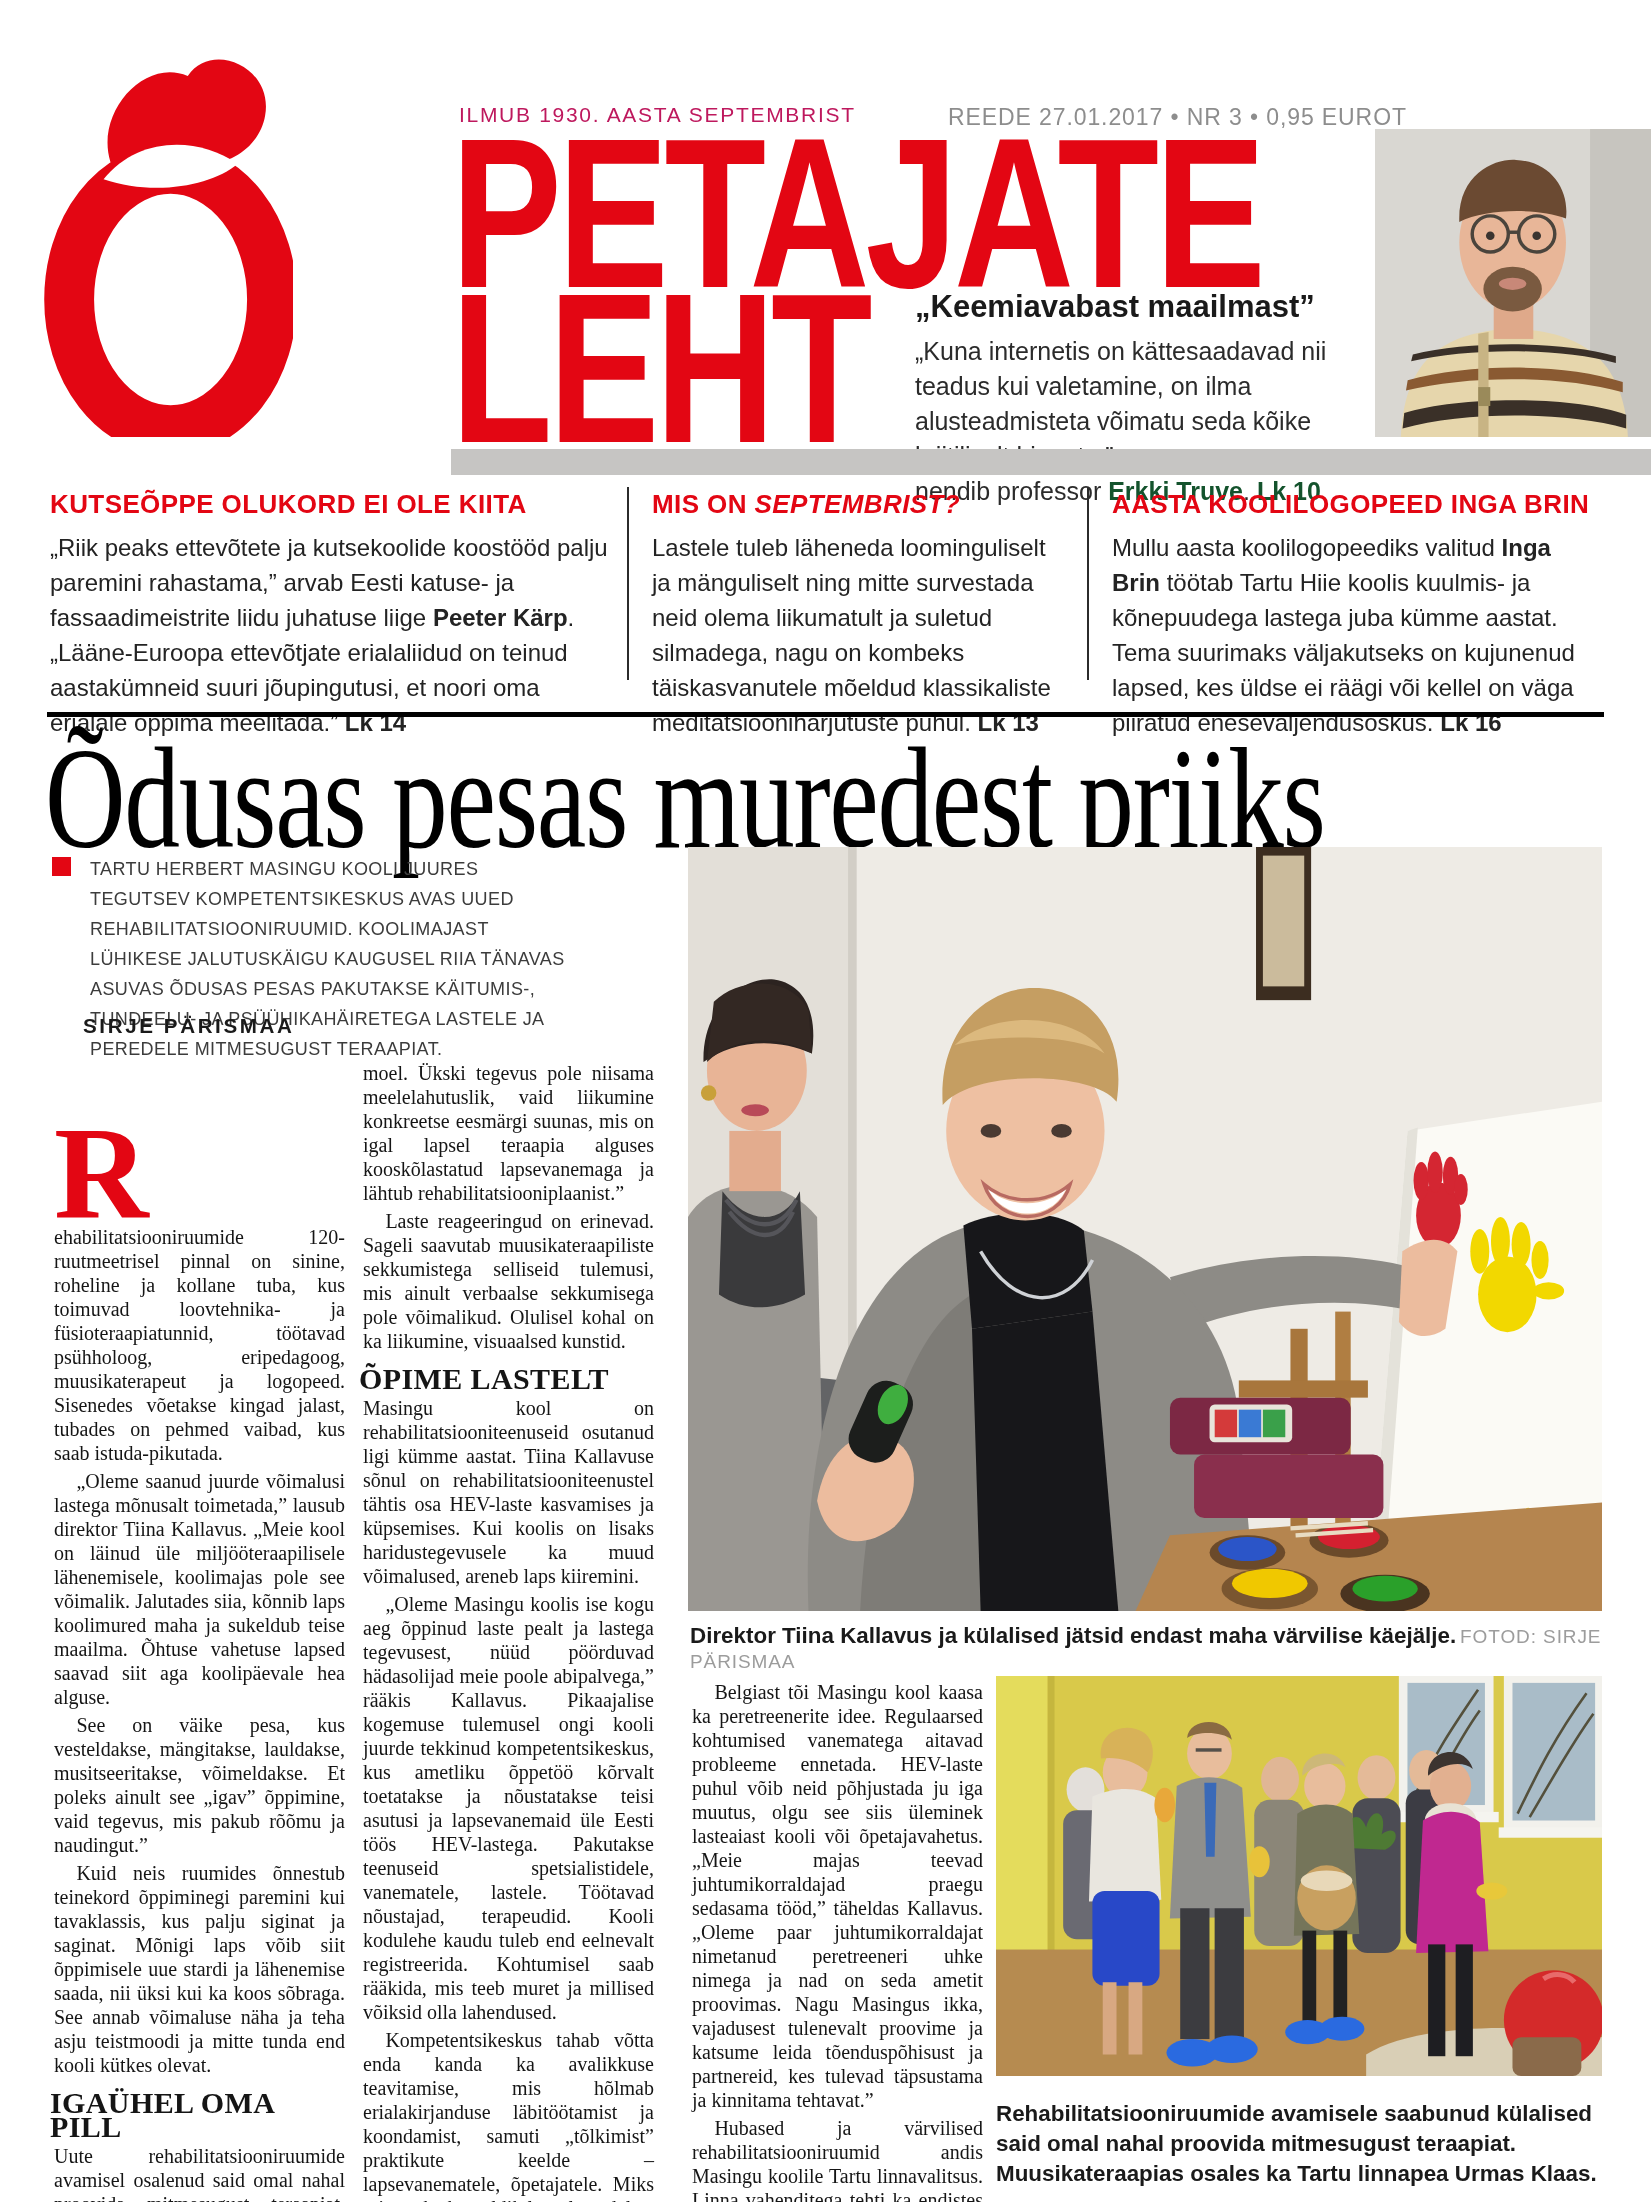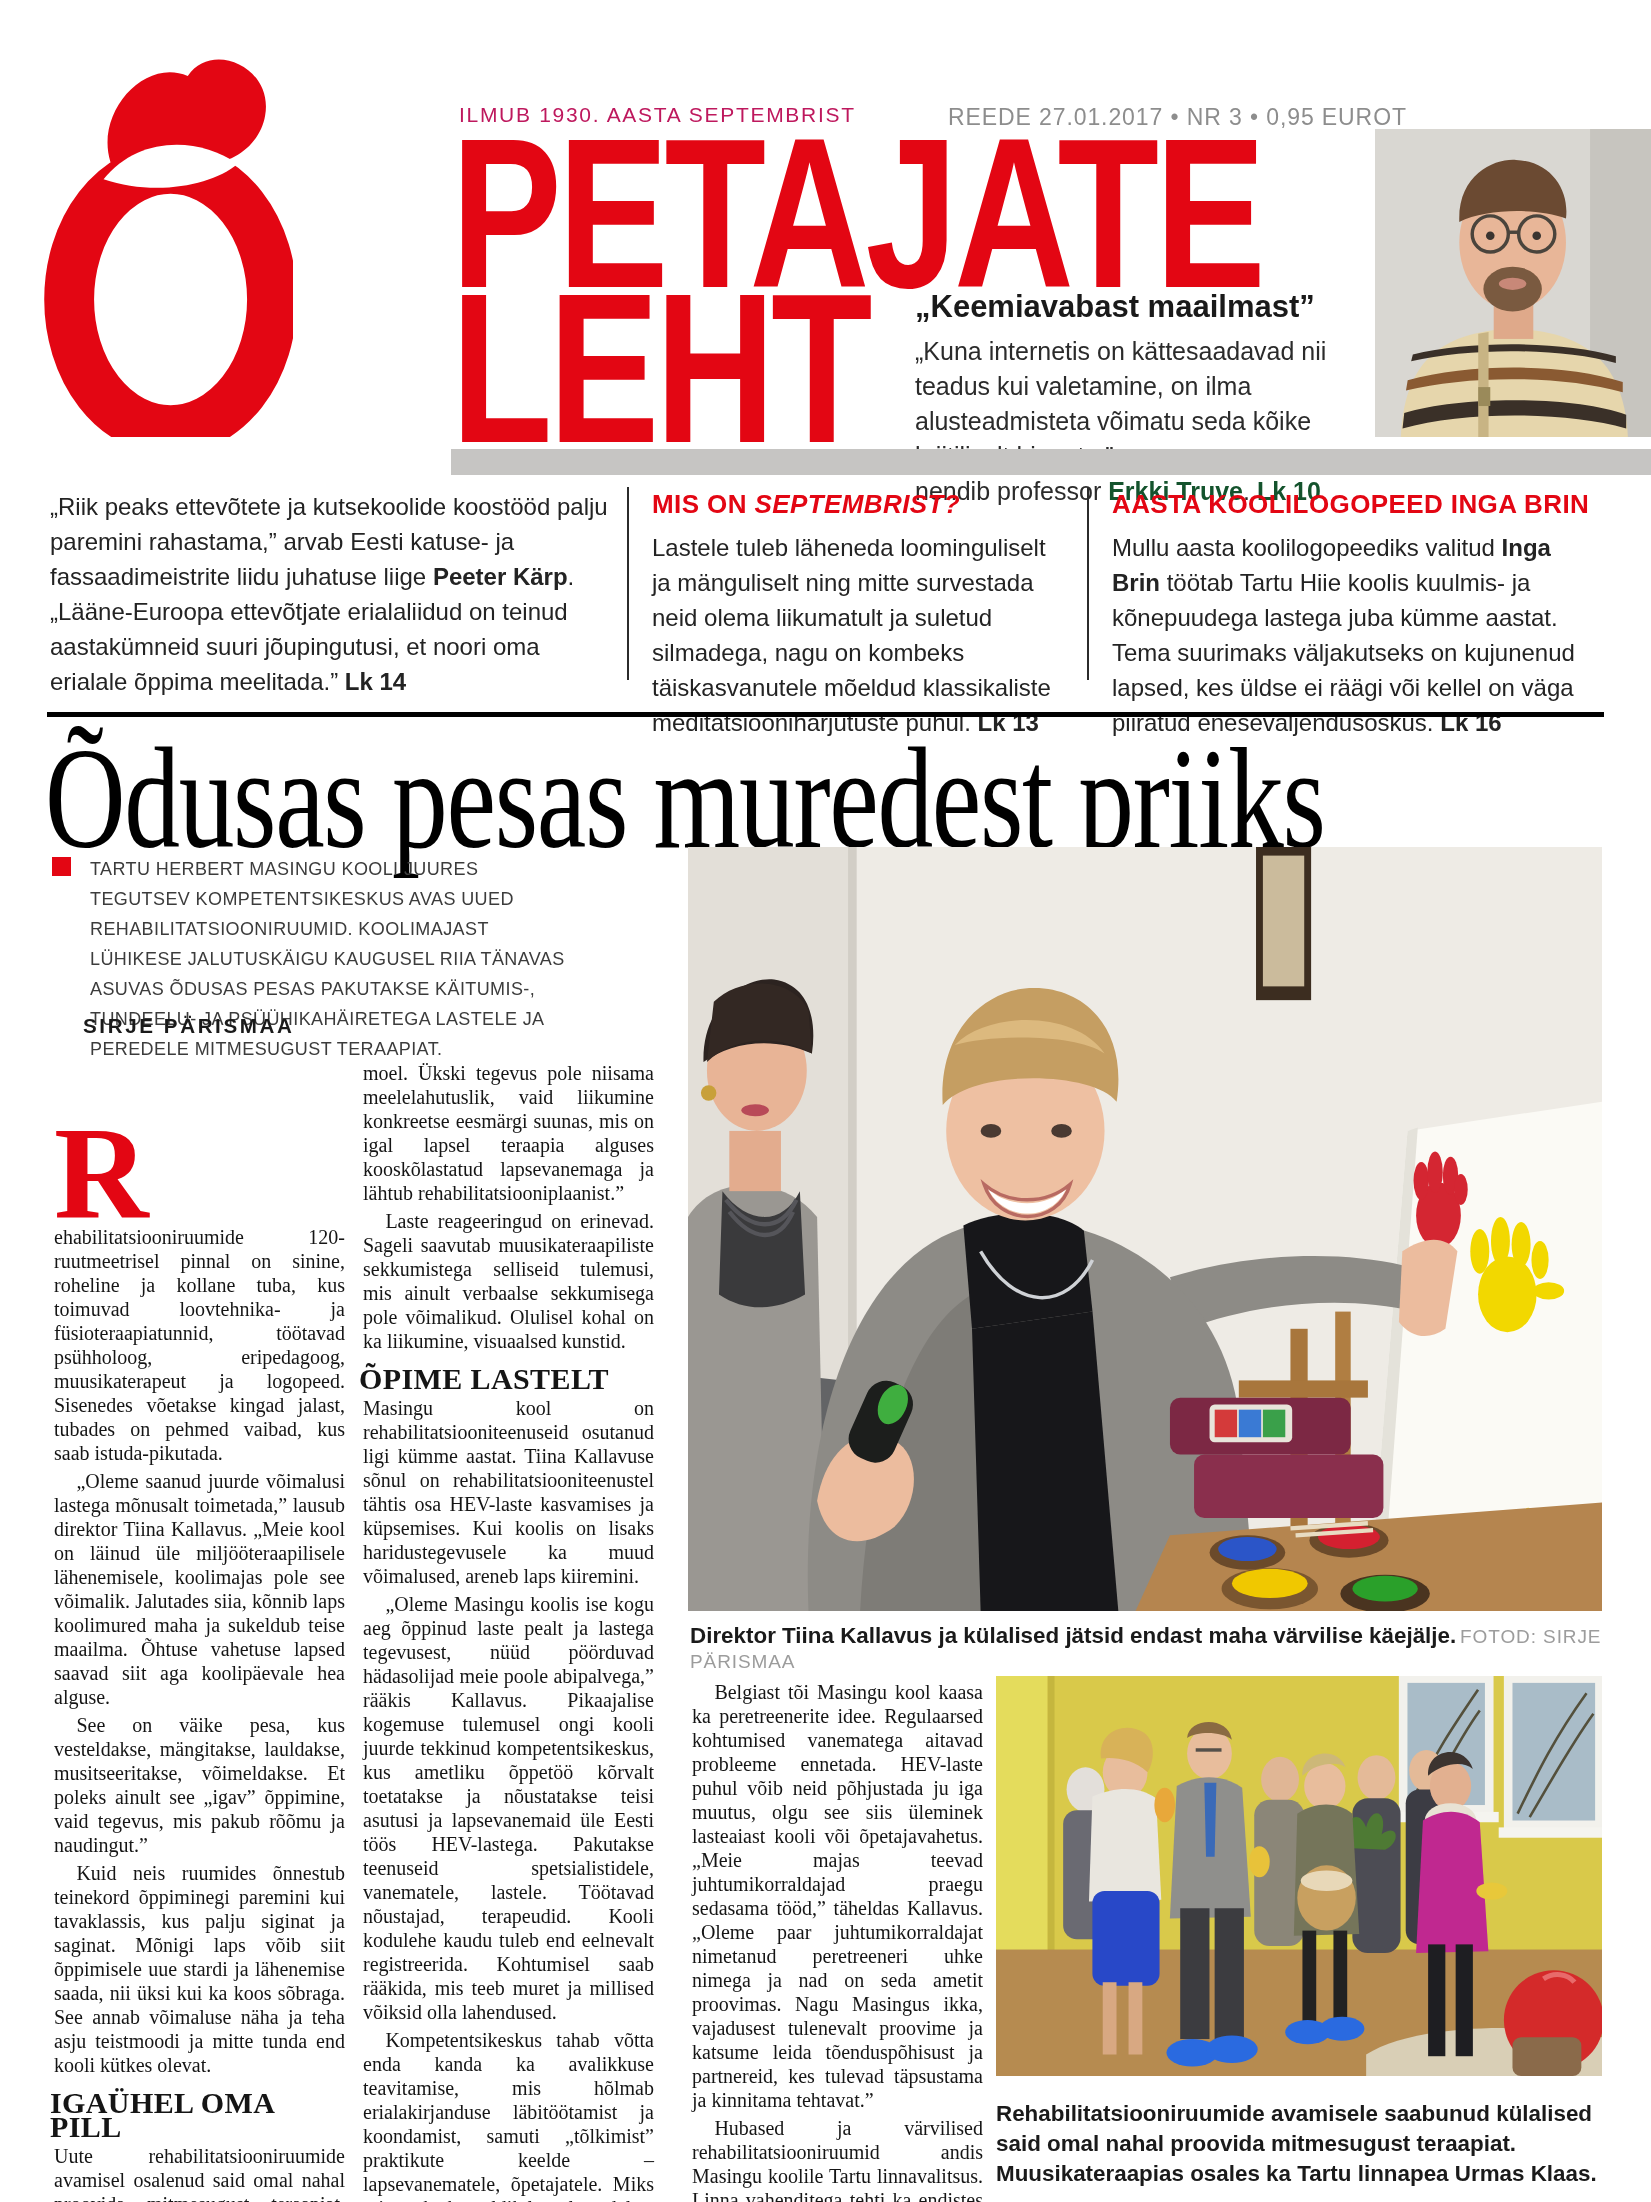--- a/index.html
+++ b/index.html
@@ -97,20 +97,21 @@
     <div class="promo-title">„Keemiavabast maailmast”</div>
     <div class="promo-body">
       <span>„Kuna internetis on kättesaadavad nii teadus kui valetamine, on ilma alusteadmisteta võimatu seda kõike kriitiliselt hinnata,”</span><br>
       <span><span>nendib professor </span><b>Erkki Truve</b><span>. </span><b>Lk 10</b></span>
     </div>
   </div>
 
   <div class="abs graybar" style="left:451px;top:449px;width:1201px;height:26px;"></div>
 
   <div class="abs" style="left:50px;top:489px;width:559px;">
+    <div class="teaser-h">KUTSEÕPPE OLUKORD EI OLE KIITA</div>
     <div class="teaser-b"><span>„Riik peaks ettevõtete ja kutsekoolide koostööd palju paremini rahastama,” arvab Eesti katuse- ja fassaadimeistrite liidu juhatuse liige </span><b>Peeter Kärp</b><span>. „Lääne-Euroopa ettevõtjate erialaliidud on teinud aastakümneid suuri jõupingutusi, et noori oma erialale õppima meelitada.” </span><b>Lk 14</b></div>
   </div>
   <div class="abs vdiv" style="left:627px;top:487px;height:193px;"></div>
 
   <div class="abs" style="left:652px;top:489px;width:411px;">
     <div class="teaser-h"><span>MIS ON </span><i>SEPTEMBRIST?</i></div>
     <div class="teaser-b"><span>Lastele tuleb läheneda loominguliselt ja mänguliselt ning mitte survestada neid olema liikumatult ja suletud silmadega, nagu on kombeks täiskasvanutele mõeldud klassikaliste meditatsiooniharjutuste puhul. </span><b>Lk 13</b></div>
   </div>
   <div class="abs vdiv" style="left:1087px;top:487px;height:193px;"></div>
 

